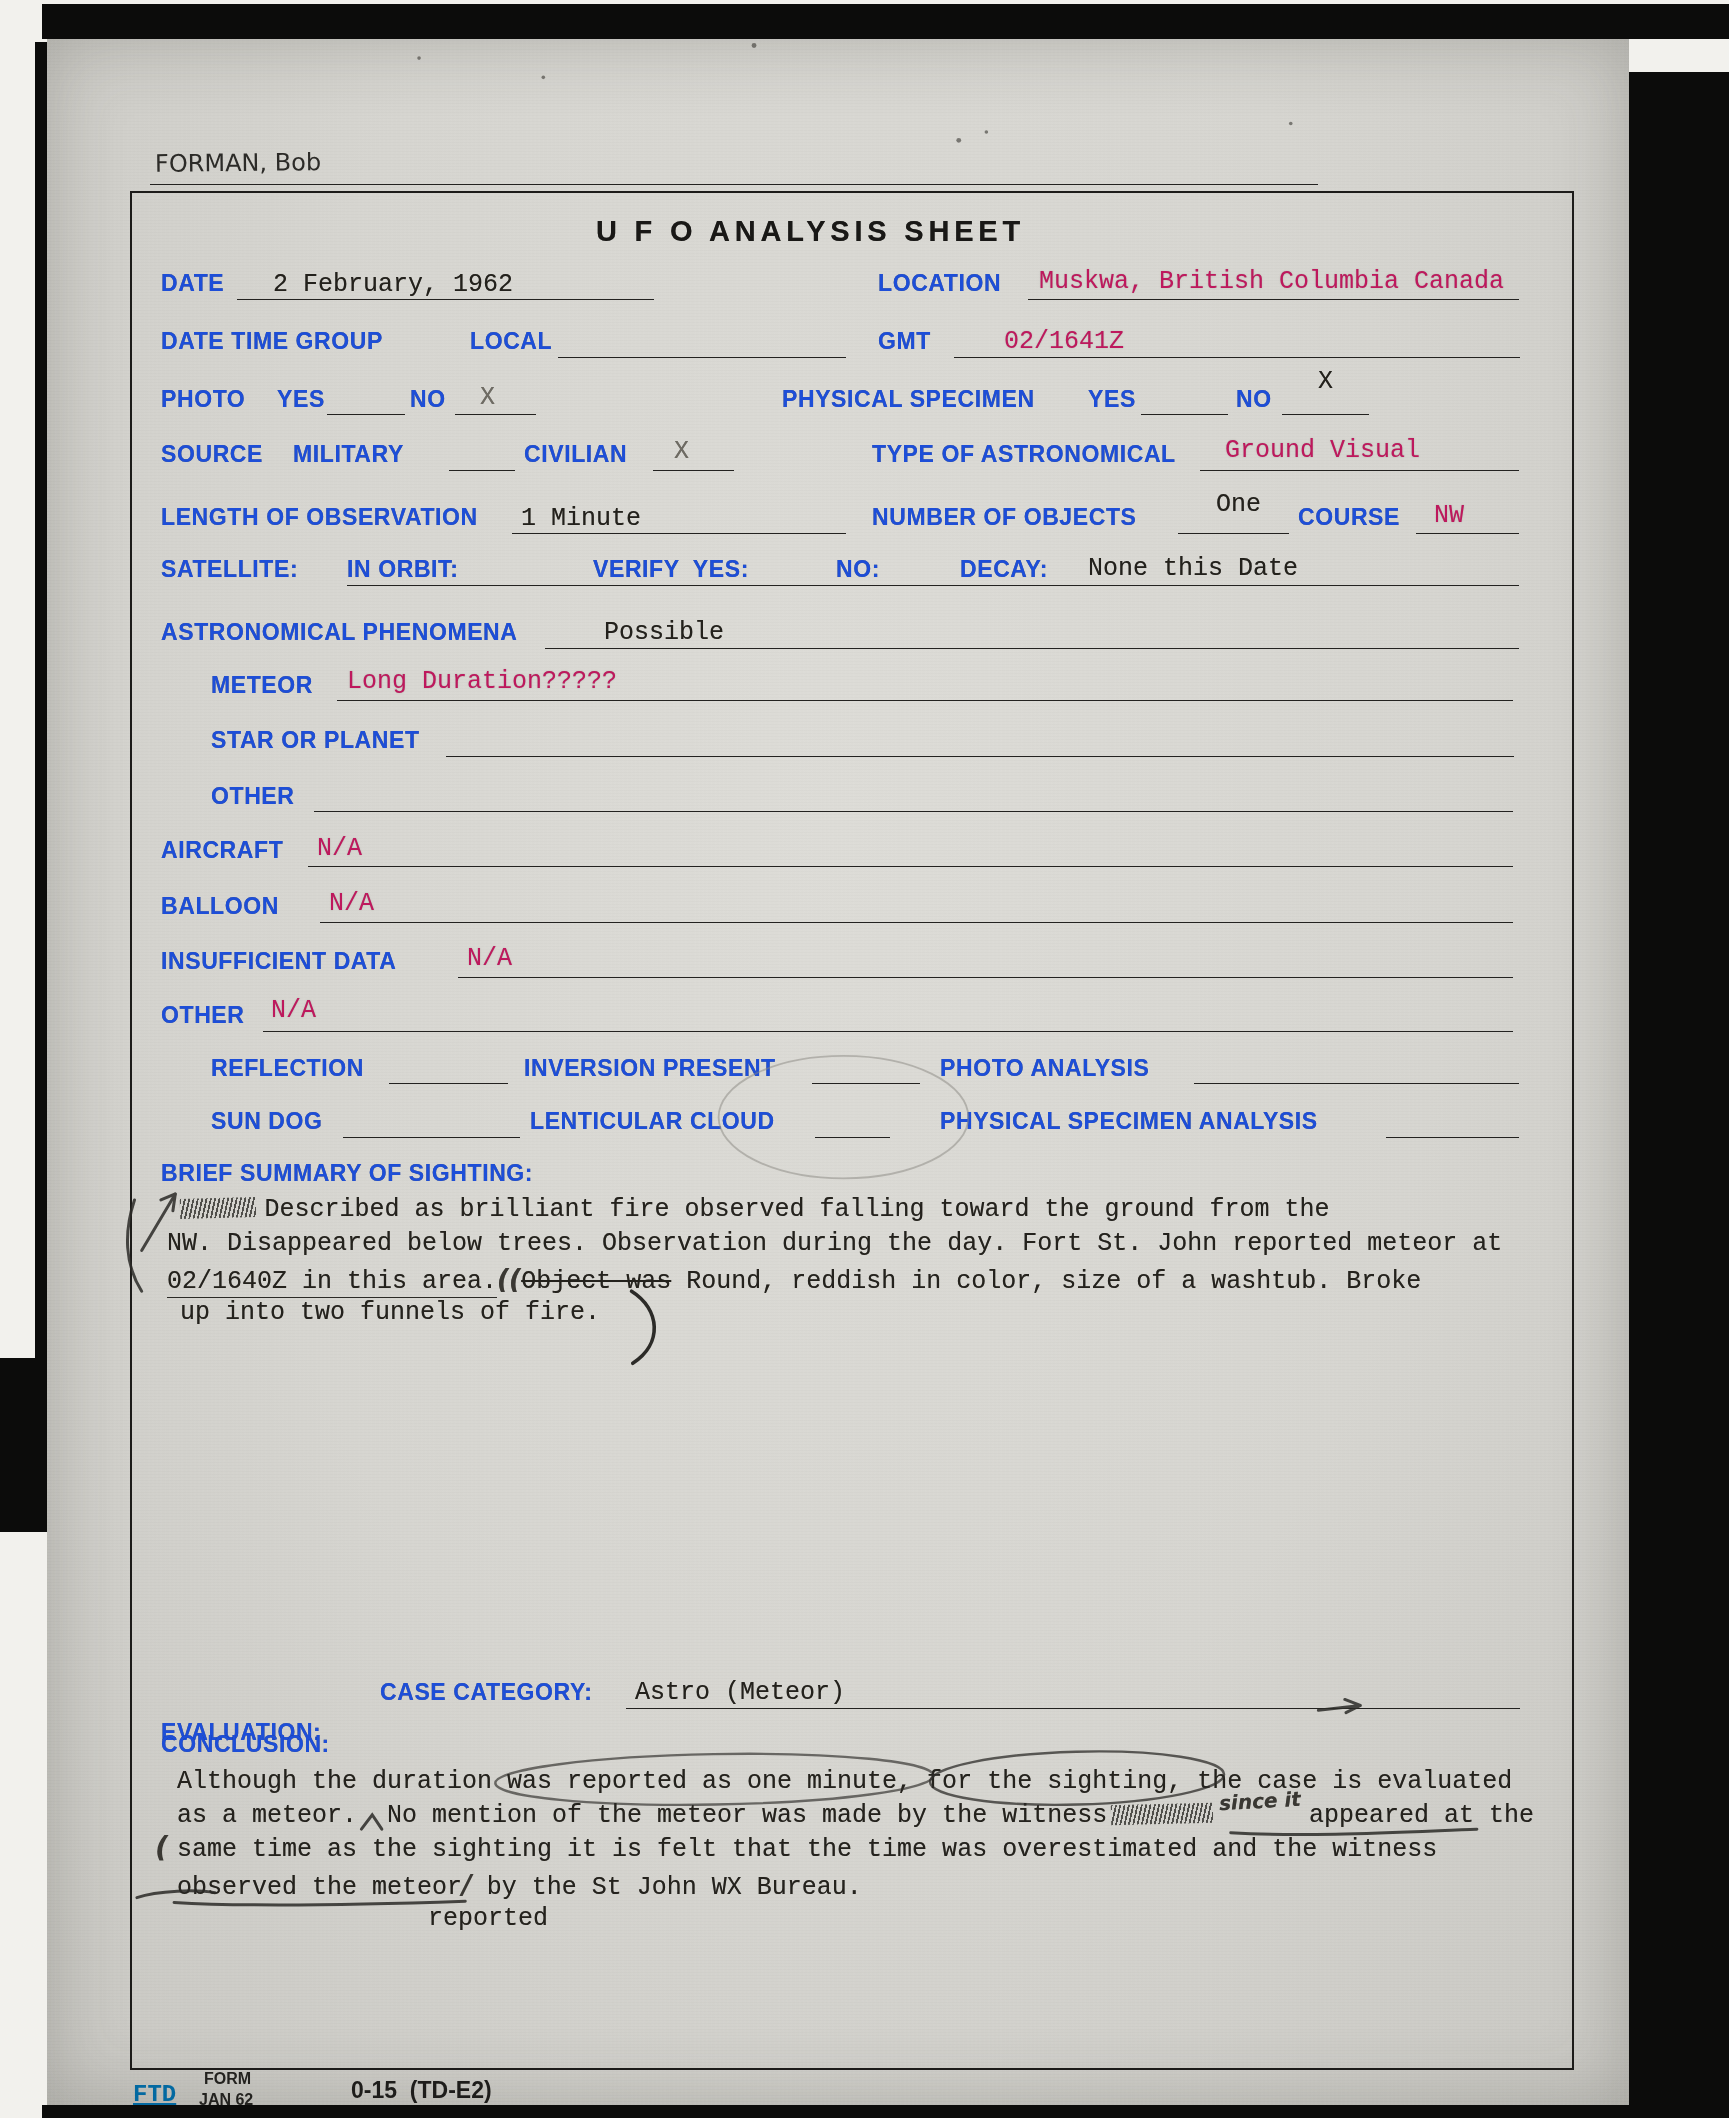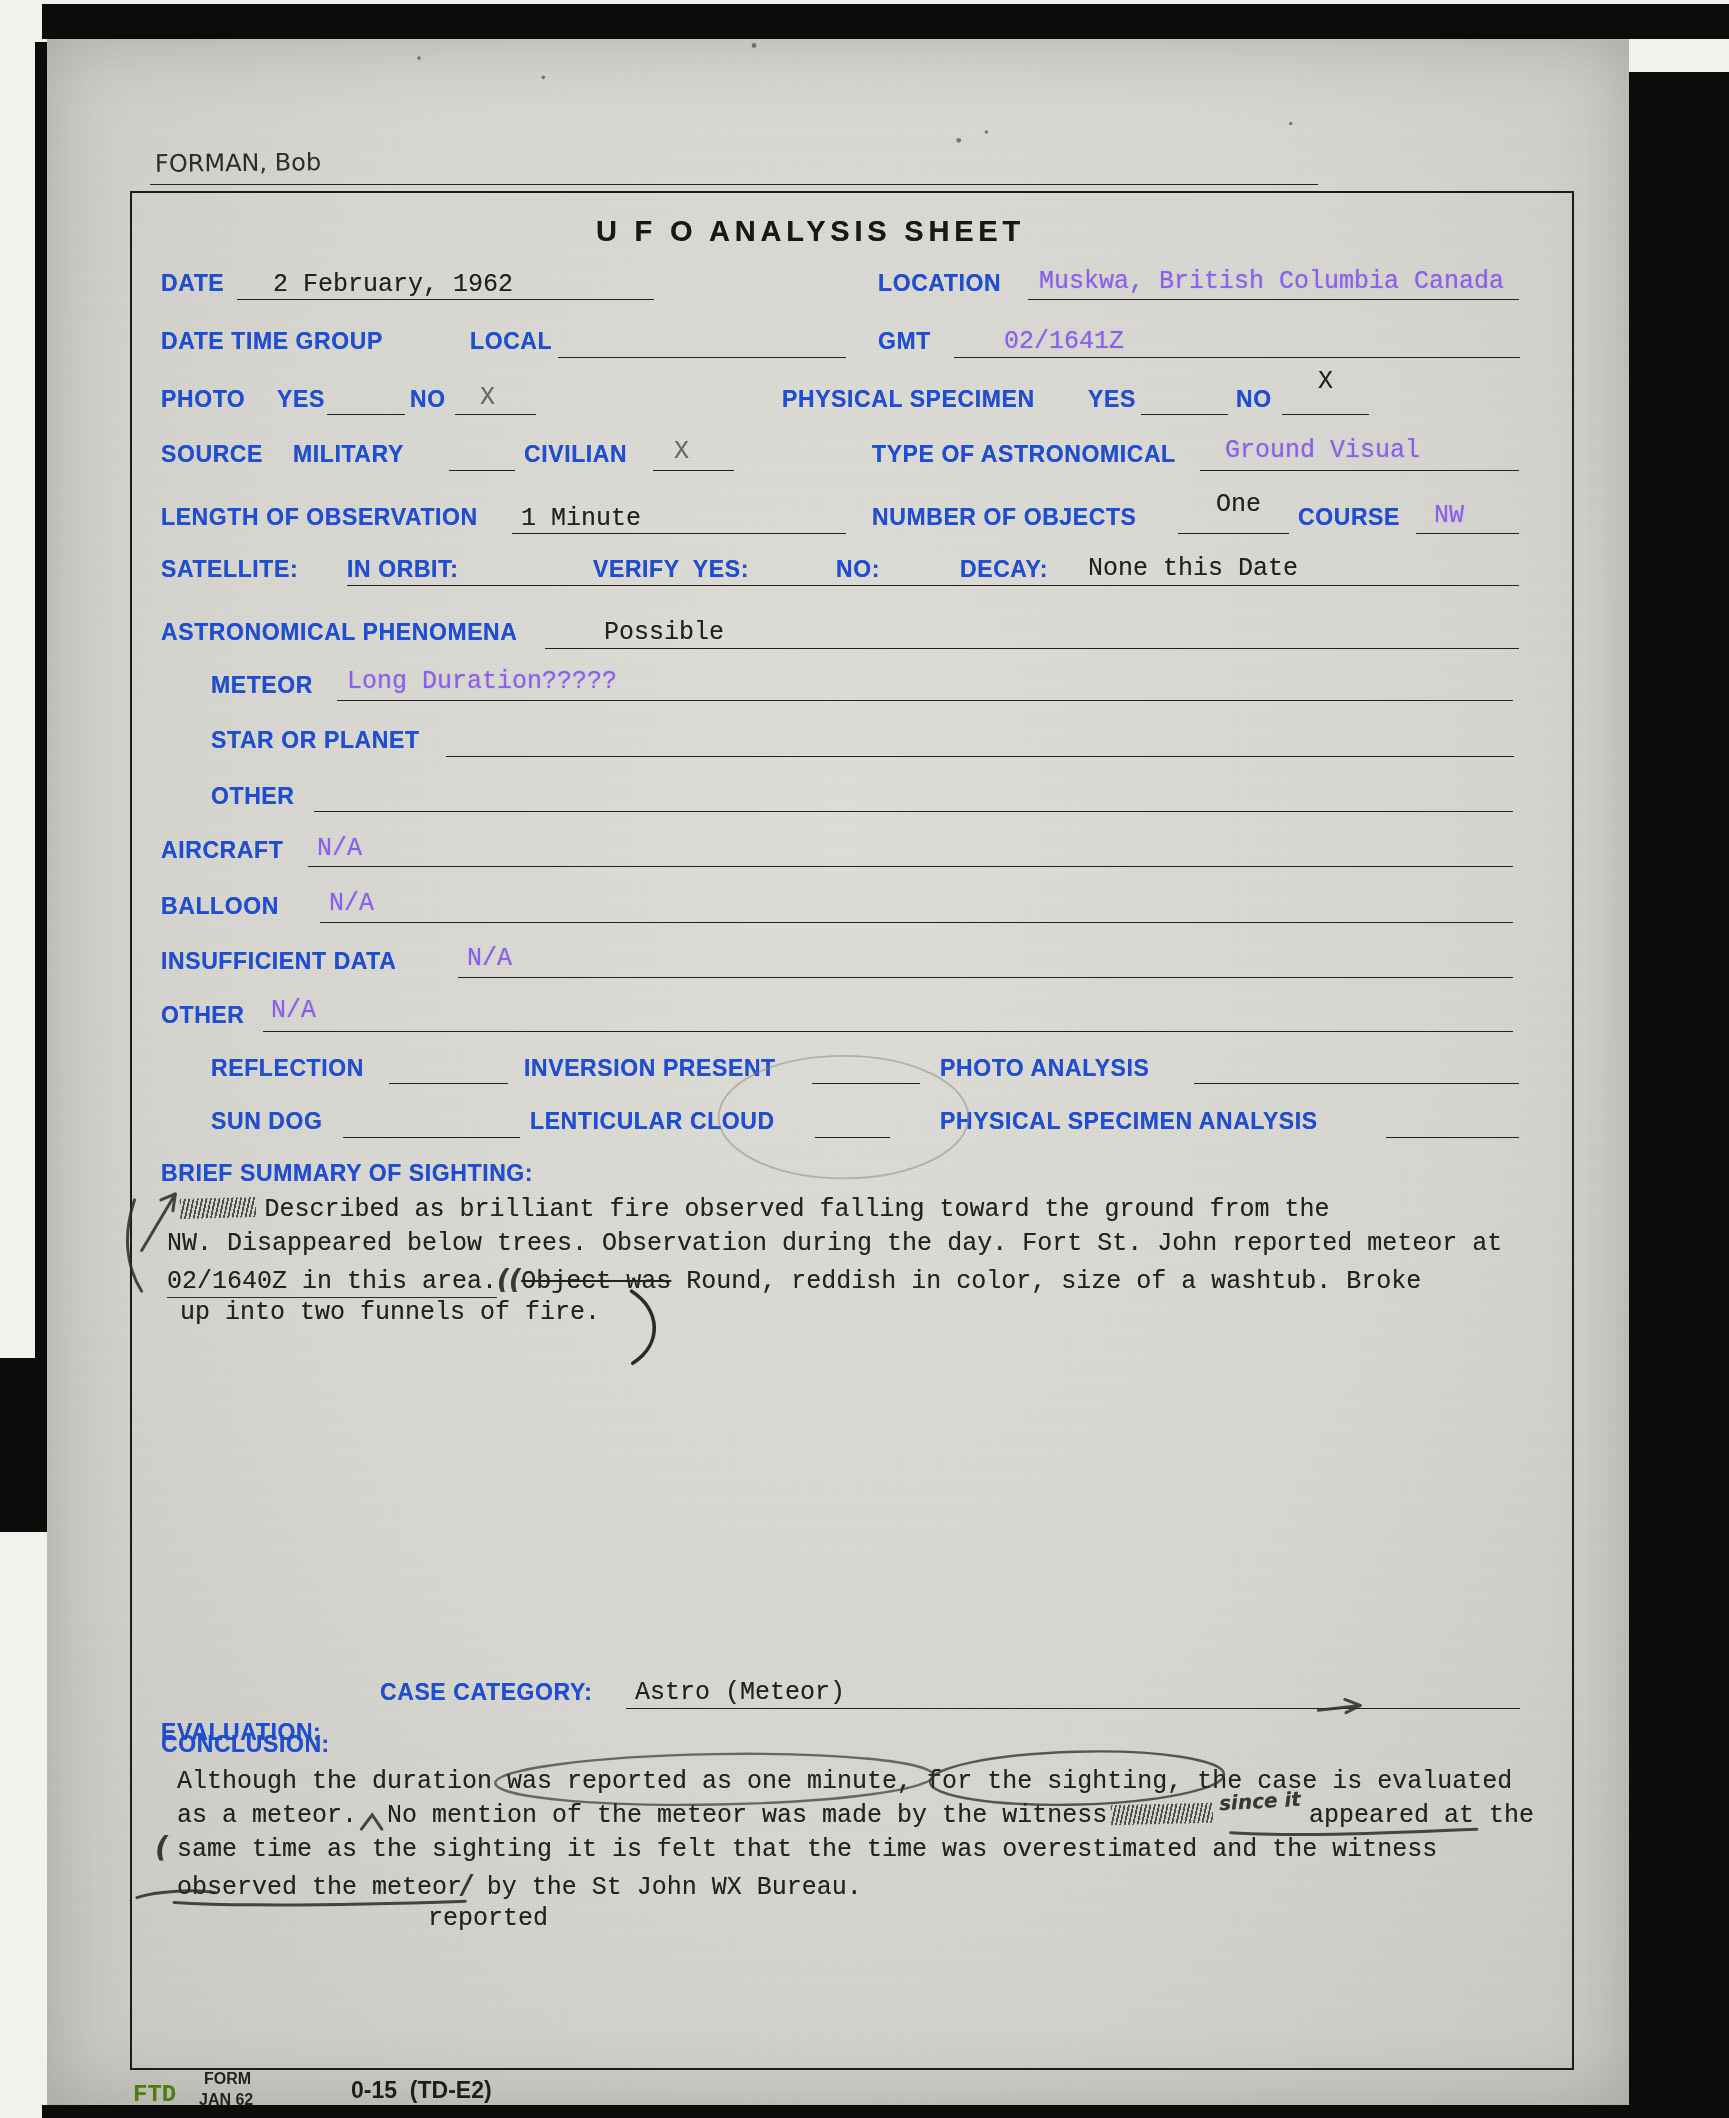--- a/index.html
+++ b/index.html
@@ -8,35 +8,35 @@
     background:radial-gradient(ellipse at 50% 38%, #dddcd7 0%, #d6d5d0 55%, #c8c7c2 100%);
     box-shadow:inset 0 0 72px rgba(60,58,52,.25);}
   .noise{position:absolute;inset:0;pointer-events:none;
     background-image:repeating-linear-gradient(0deg, rgba(0,0,0,.015) 0 1.2px, transparent 1.2px 3px),
                      repeating-linear-gradient(90deg, rgba(255,255,255,.02) 0 1.8px, transparent 1.8px 4.2px);}
   .bar{position:absolute;background:#0c0c0b;}
   #formbox{position:absolute;left:130px;top:191px;width:1440px;height:1875px;border:2.4px solid #1c1b19;}
   .lbl{position:absolute;font:700 23px/1.1 "Liberation Sans",sans-serif;color:#1d4ed8;letter-spacing:0.6px;white-space:pre;text-shadow:0 0 0.6px rgba(20,20,18,.55);}
   .tv{position:absolute;font:400 25px/1.1 "Liberation Mono","DejaVu Sans Mono",monospace;color:#23211c;white-space:pre;text-shadow:0 0 0.6px rgba(30,28,24,.45);}
   .mono-line{position:absolute;font:400 25px/1.2 "Liberation Mono","DejaVu Sans Mono",monospace;color:#24221d;white-space:pre;text-shadow:0 0 0.6px rgba(30,28,24,.45);}
-  .f1{color:#8b5cf6;text-shadow:0 0 1.2px rgba(125,122,114,.55);}
+  .f1{color:#be185d;text-shadow:0 0 1.2px rgba(125,122,114,.55);}
   .f2{color:#6e6b63;}
   .ul{position:absolute;border-bottom:1.8px solid #232220;height:0;}
   .struck{text-decoration:line-through;text-decoration-thickness:1.8px;}
   .tul{border-bottom:1.8px solid #2b2a26;padding-bottom:1.2px;}
   .hand{font-style:italic;font-weight:600;font-family:"DejaVu Sans",sans-serif;color:#3a3833;display:inline-block;}
   .hand-raise{position:relative;top:-14.4px;font-size:20px;transform:rotate(-3deg);}
   .scribble{display:inline-block;width:102px;height:20.4px;margin:0 6px -2.4px 3.6px;
     background:repeating-linear-gradient(104deg,#2e2d29 0 1.8px,transparent 1.8px 4.2px);
     transform:rotate(-1.5deg);opacity:.8;}
   .scribble.sm{width:76px;margin:0 8.4px -2.4px 0;}
   .title{position:absolute;font:700 29px/1.1 "Liberation Sans",sans-serif;letter-spacing:4.8px;color:#191816;text-align:center;text-shadow:0 0 0.6px rgba(20,20,18,.6);}
   .name{position:absolute;font:500 24px/1.1 "DejaVu Sans",sans-serif;color:#2c2b28;transform:rotate(-.6deg);white-space:pre;}
   .foot-sm{position:absolute;font:700 16px/1 "Liberation Sans",sans-serif;color:#23221f;white-space:pre;}
-  .foot-big{position:absolute;font:700 24px/1 "Liberation Mono","DejaVu Sans Mono",monospace;color:#4d7c0f;white-space:pre;}
+  .foot-big{position:absolute;font:700 24px/1 "Liberation Mono","DejaVu Sans Mono",monospace;color:#0369a1;white-space:pre;text-decoration:underline;}
   .foot-code{position:absolute;font:700 23px/1 "Liberation Sans",sans-serif;color:#1e1d1b;white-space:pre;margin-left:48px;}
   svg.marks{position:absolute;left:0;top:0;pointer-events:none;}
 </style>
 </head>
 <body>
 
 <div id="paper">
   <div class="noise"></div>
 </div>
 

